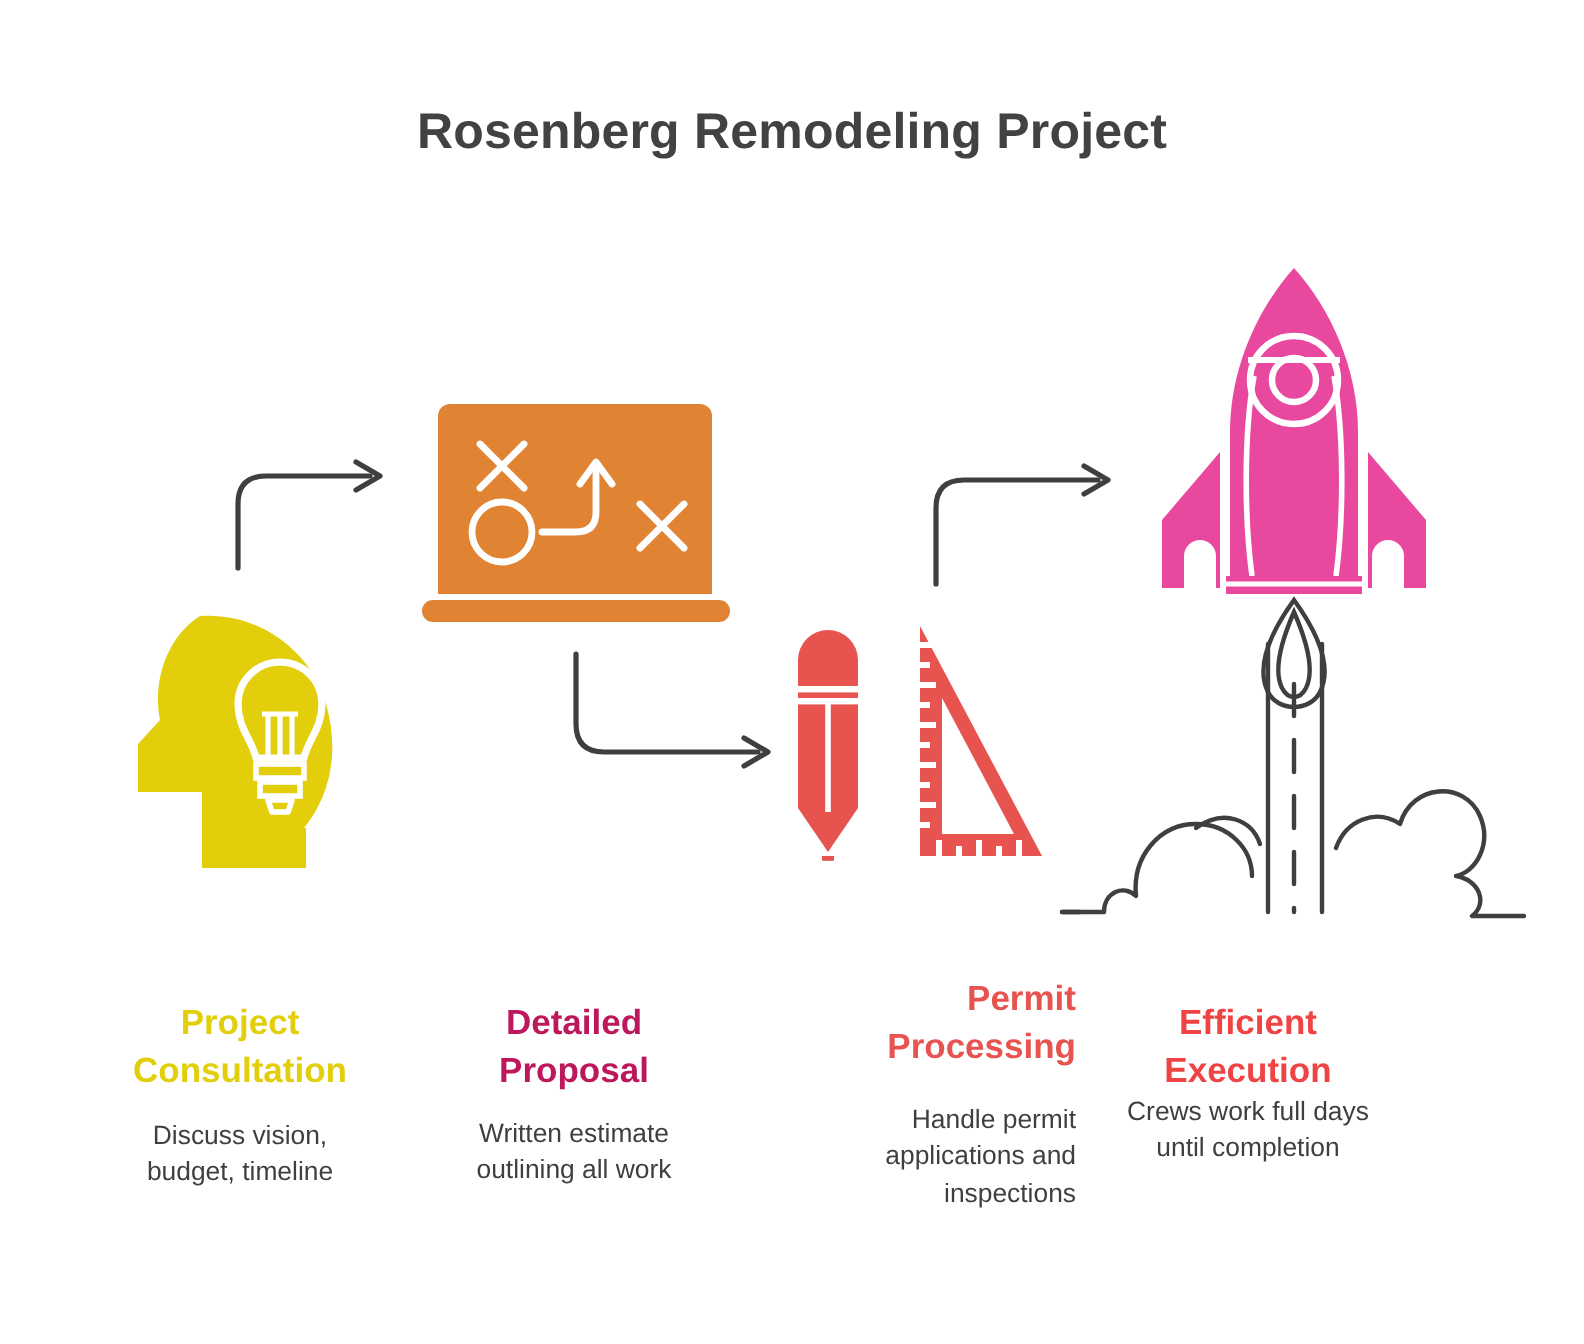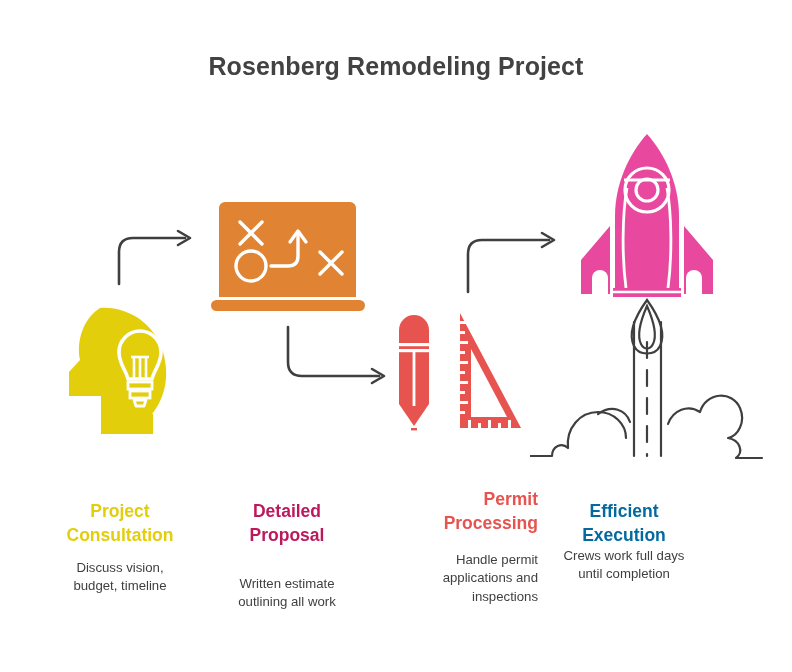--- a/index.html
+++ b/index.html
@@ -58,21 +58,21 @@
     position: absolute;
     top: 0;
     text-align: center;
   }
   .col-heading {
     font-size: 17.5px;
     font-weight: bold;
     line-height: 1.35;
   }
   .col-desc {
-    margin-top: 28px;
+    margin-top: 11px;
     font-size: 13.2px;
     line-height: 1.38;
     color: #3f3f3f;
   }
 
   .col-0 { left: 38px;  width: 164px; }
   .col-1 { left: 205px; width: 164px; }
   .col-2 { left: 374px; width: 164px; top: -12px; text-align: right; }
   .col-3 { left: 541px; width: 166px; }
 
@@ -279,21 +279,21 @@
         <div>Processing</div>
       </div>
       <div class="col-desc">
         <div>Handle permit</div>
         <div>applications and</div>
         <div>inspections</div>
       </div>
     </div>
 
     <div class="col col-3">
-      <div class="col-heading" style="color:#0369a1;">
+      <div class="col-heading" style="color:#ef4444;">
         <div>Efficient</div>
         <div>Execution</div>
       </div>
       <div class="col-desc">
         <div>Crews work full days</div>
         <div>until completion</div>
       </div>
     </div>
 
   </div>

